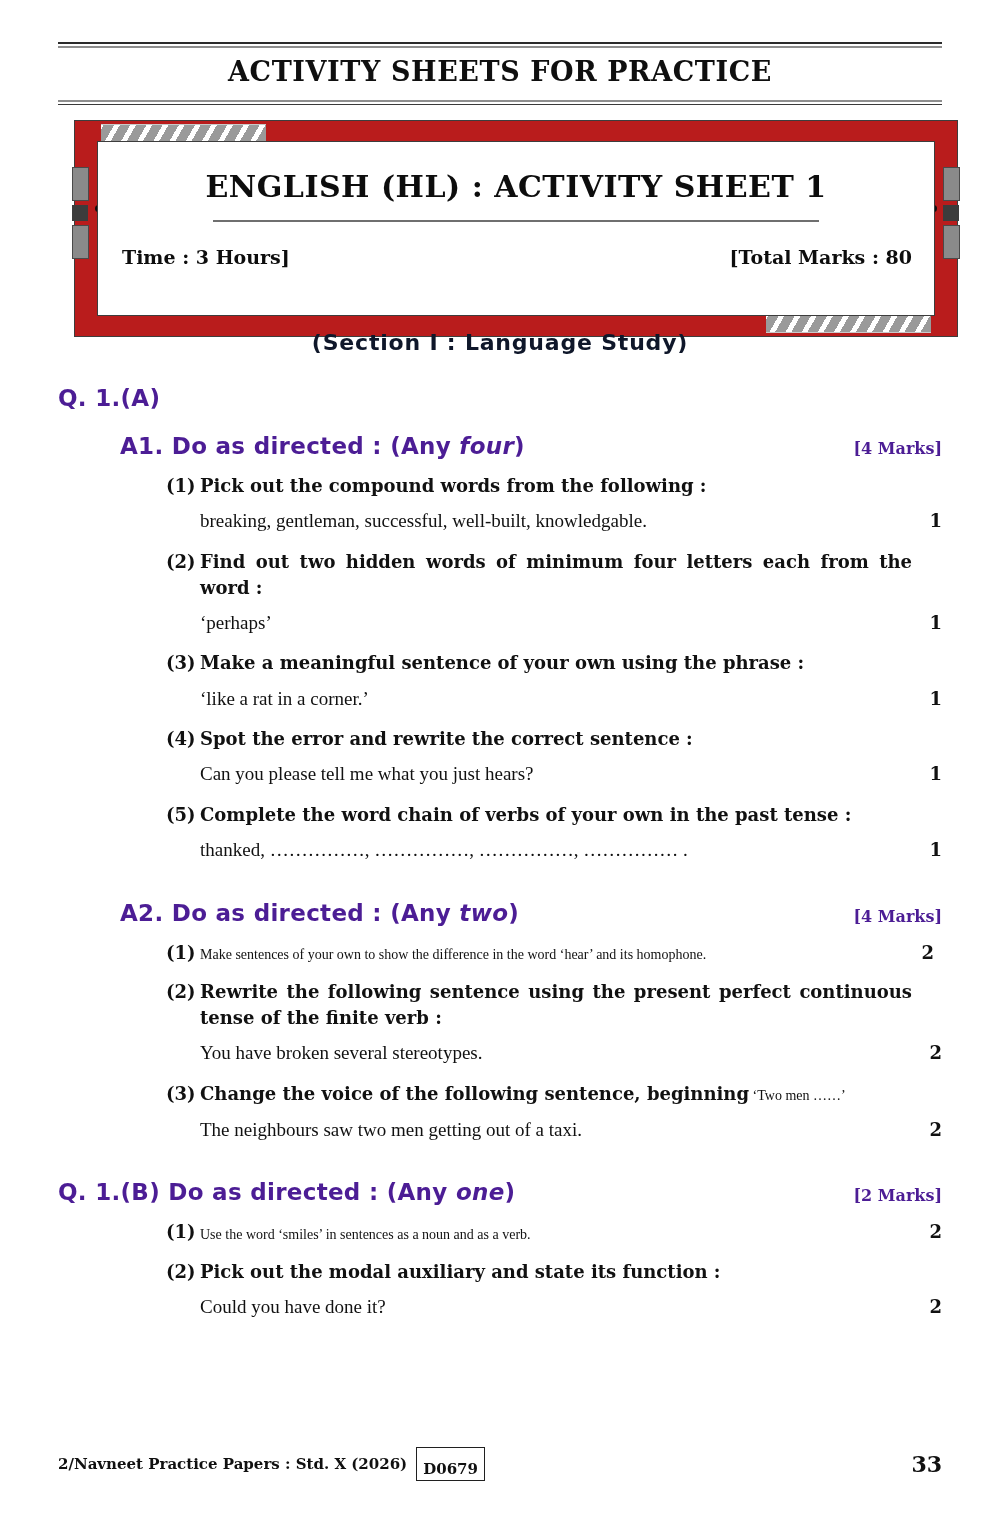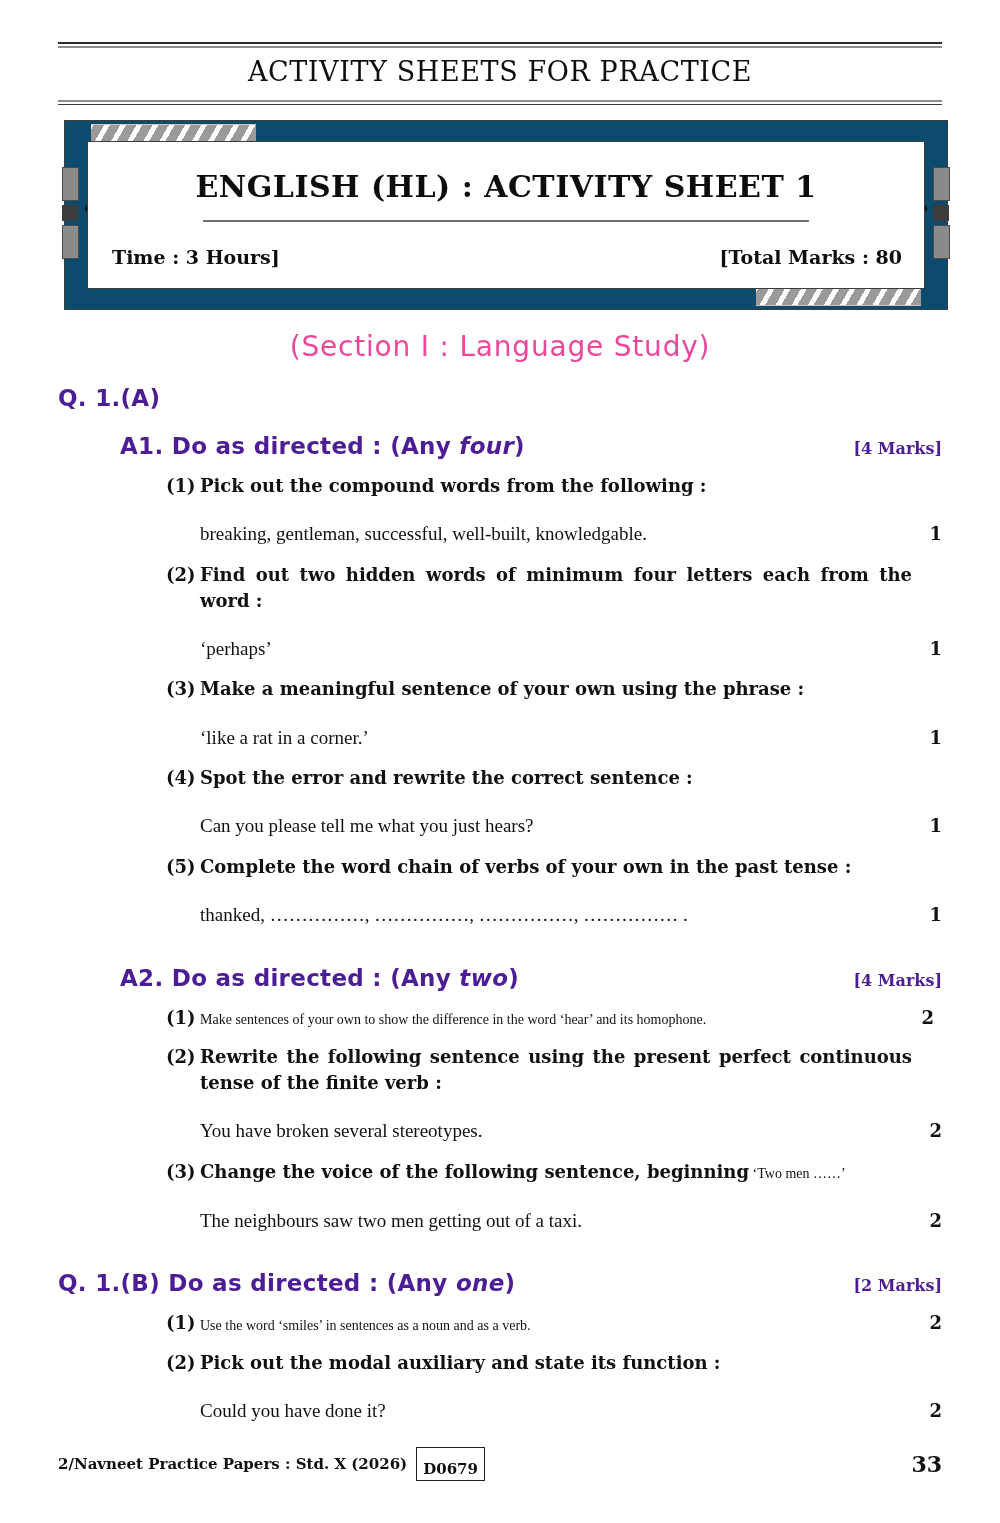--- a/index.html
+++ b/index.html
@@ -40,36 +40,36 @@
     background: #3a3a3a;
     margin-top: 2px;
   }
 
   .banner-title {
     position: absolute;
     left: 0;
     right: 0;
     text-align: center;
     font-family: "DejaVu Serif", "Liberation Serif", serif;
-    font-weight: normal;
+    font-weight: bold;
     font-size: 27px;
     letter-spacing: 0.6px;
     color: #0f0f0f;
   }
 
   
   .hdr-box {
     position: absolute;
-    left: 64px;
+    left: 74px;
     top: 120px;
     width: 884px;
-    height: 190px;
+    height: 217px;
     box-sizing: border-box;
     border: 1.5px solid #3d3d3d;
-    background: #0c4a6e;
+    background: #b91c1c;
   }
   .hdr-inner {
     position: absolute;
     left: 22px;
     top: 20px;
     right: 22px;
     bottom: 20px;
     border: 1.5px solid #3d3d3d;
     background: #ffffff;
     box-sizing: border-box;
@@ -165,24 +165,24 @@
   }
 
   
   .section-heading {
     position: absolute;
     left: 0;
     right: 0;
     top: 330px;
     text-align: center;
     font-family: "DejaVu Sans", sans-serif;
-    font-weight: normal;
-    font-size: 28px;
+    font-weight: bold;
+    font-size: 22px;
     letter-spacing: 0.8px;
-    color: #ec4899;
+    color: #0f172a;
   }
 
   
   .body-flow {
     position: absolute;
     left: 58px;
     right: 58px;
     top: 385px;
   }
 
@@ -236,21 +236,21 @@
     line-height: 1.45;
   }
   .prompt.justify {
     text-align: justify;
     text-align-last: left;
   }
   .answer {
     font-family: "Liberation Serif", serif;
     font-weight: normal;
     font-size: 19px;
-    margin-top: 22px;
+    margin-top: 9px;
     line-height: 1.4;
     display: flex;
   }
   .answer .atext { flex: 1; padding-right: 10px; }
   .plain {
     font-family: "Liberation Serif", serif;
     font-weight: normal;
     font-size: 14px;
     line-height: 1.45;
   }
@@ -260,21 +260,21 @@
     font-size: 18px;
     width: 24px;
     text-align: right;
     flex: none;
   }
   .row-with-mark {
     display: flex;
     align-items: flex-end;
   }
   .row-with-mark .rtext { flex: 1; padding-right: 10px; }
-  .gap-xl { margin-top: 36px; }
+  .gap-xl { margin-top: 36px; align-items: flex-end; }
 
   
   .footer {
     position: absolute;
     left: 58px;
     right: 58px;
     bottom: 42px;
     display: flex;
     align-items: center;
     justify-content: space-between;

